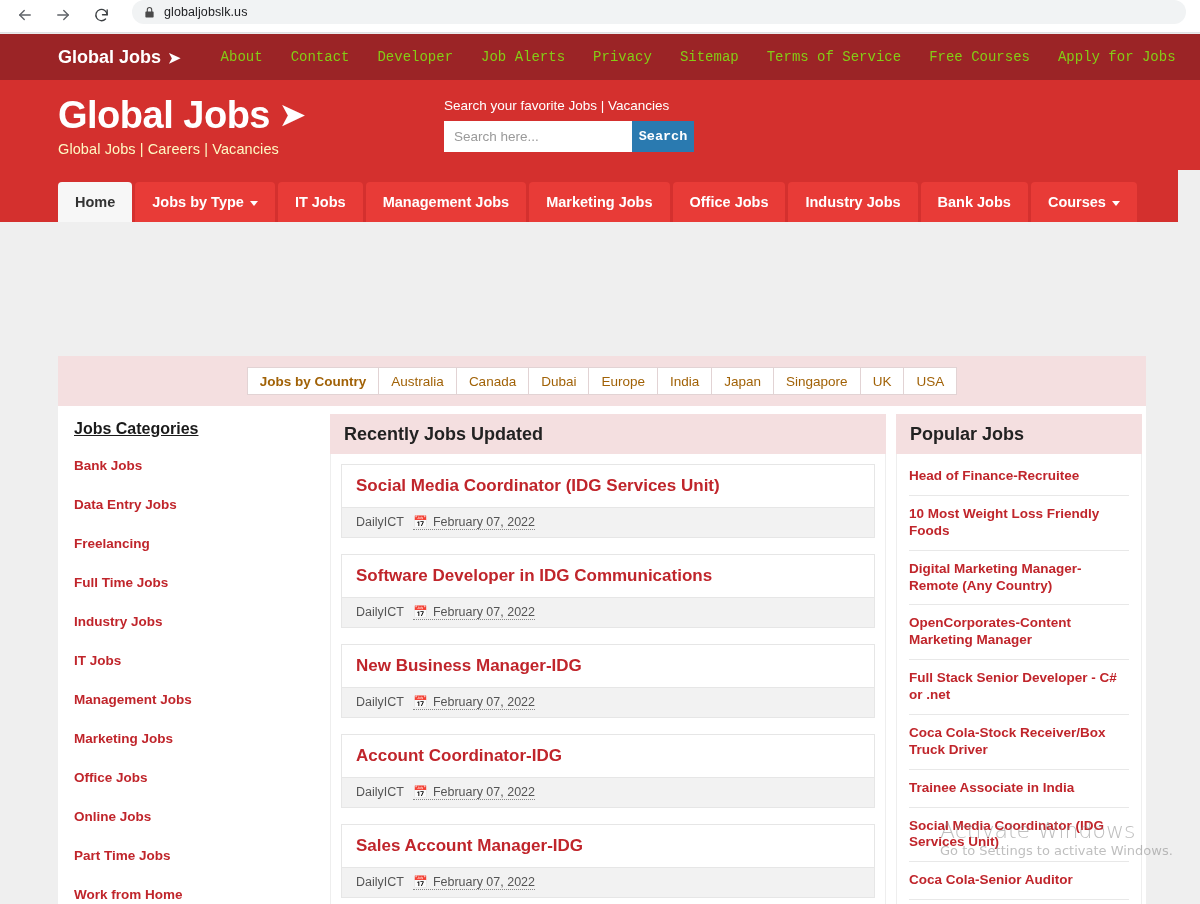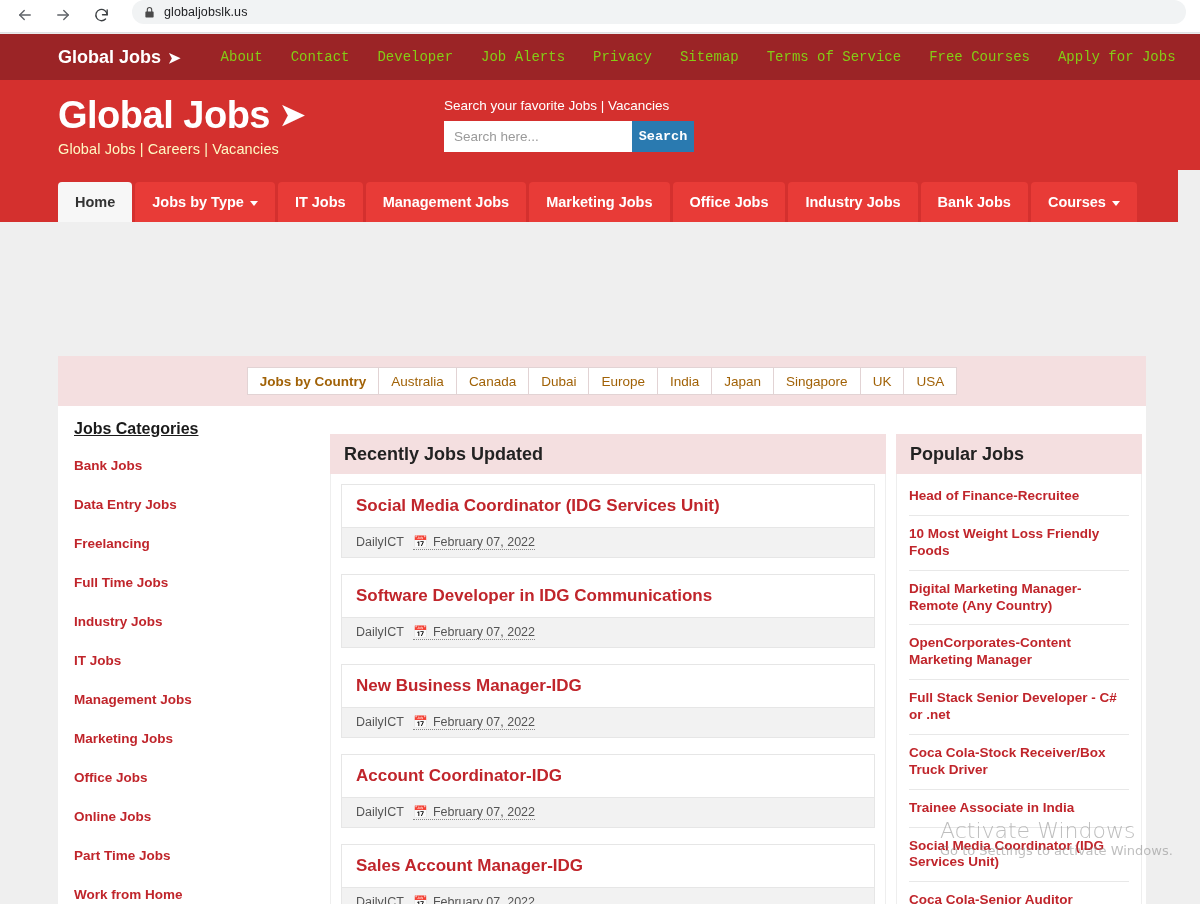--- a/index.html
+++ b/index.html
@@ -143,21 +143,21 @@
   .cat-item {
     display: block; font-size: 13.5px; font-weight: bold;
     color: #c0252b; text-decoration: none; margin-bottom: 24px; cursor: pointer;
   }
 
   
   .col-mid { width: 556px; padding-top: 8px; }
   .panel-head {
     background: #f4dfe0; height: 40px;
     display: flex; align-items: center; padding-left: 14px;
-    font-size: 18px; font-weight: bold; color: #222222; margin-top: 20px;
+    font-size: 18px; font-weight: bold; color: #222222;
   }
   .panel-mid-wrap { border: 1px solid #eeeeee; border-top: none; padding: 10px 10px 0 10px; }
   .job-card { border: 1px solid #e6e6e6; margin-bottom: 16px; }
   .job-title {
     display: block; padding: 11px 14px;
     font-size: 17px; font-weight: bold; color: #c0252b;
     text-decoration: none; cursor: pointer;
   }
   .job-meta {
     background: #f2f2f2; border-top: 1px solid #e6e6e6;

